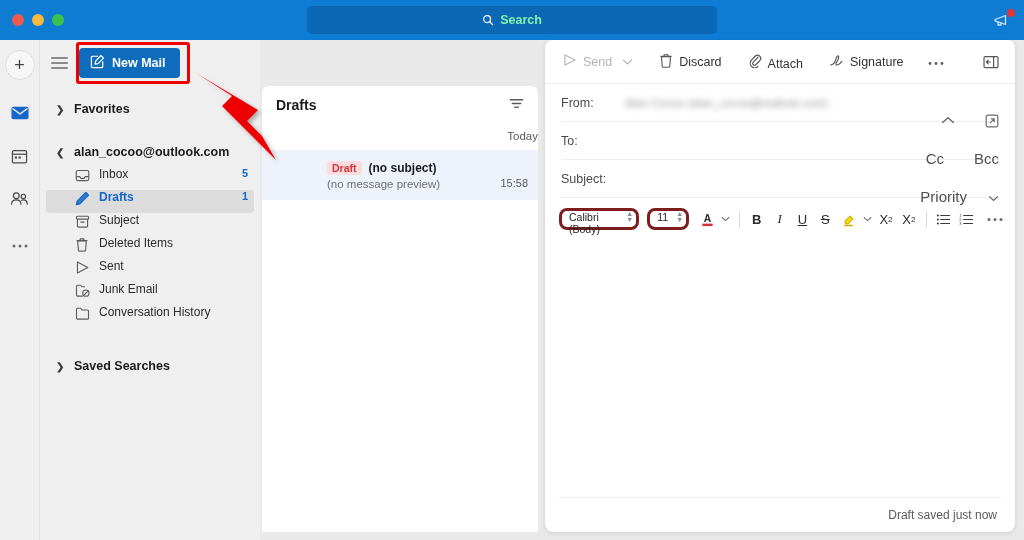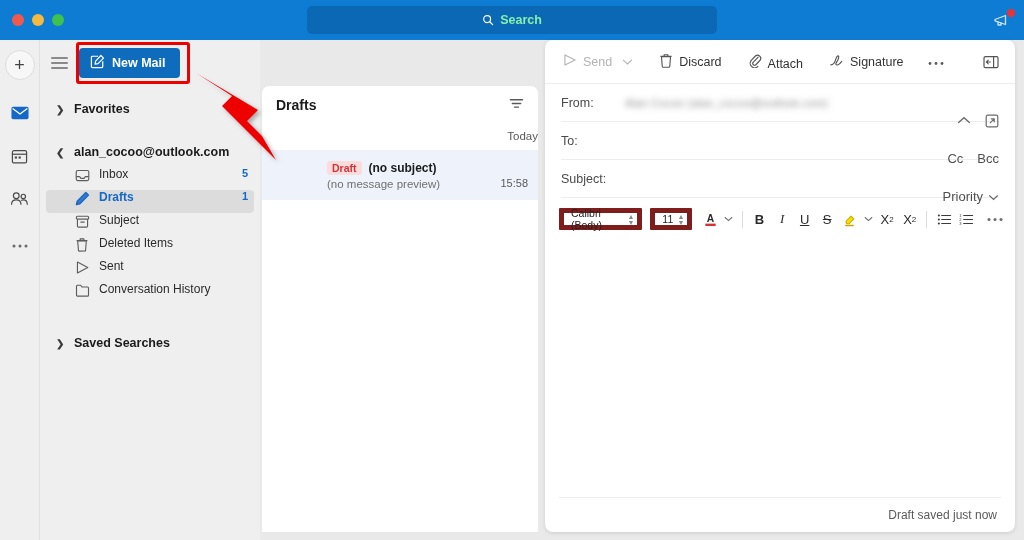--- a/index.html
+++ b/index.html
@@ -208,33 +208,33 @@
     font-size: 12.5px;
   }
   .field-label { width: 64px; color: #4a4a4a; flex: none; }
   .field-value { flex: 1; color: #444; }
   .blurred {
     filter: blur(3.4px);
     color: #8d8d8d;
     font-size: 11.5px;
     user-select: none;
   }
-  .field-right { display: flex; align-items: center; gap: 14px; color: #505050; font-size: 13px; margin-top: 36px; }
+  .field-right { display: flex; align-items: center; gap: 30px; color: #505050; font-size: 15px; margin-top: 36px; }
   .field-right .ic { color: #6b6b6b; display: flex; }
 
   
   .fmtbar {
     display: flex; align-items: center;
     gap: 3px;
     padding: 8px 10px 8px 14px;
     height: 42px;
   }
   .fontbox {
-    border: 5px solid #7f1d1d; border-radius: 1px;
-    height: 22px; display: flex; align-items: center;
+    border: 3px solid #7f1d1d; border-radius: 8px;
+    height: 22px; display: flex; align-items: flex-start;
     padding: 0 3px 0 7px; gap: 4px;
     background: #fff;
   }
   .fontbox .fb-txt { font-size: 10.5px; color: #222; }
   .stepper { display: flex; flex-direction: column; gap: 1px; color: #888; line-height: 5px; font-size: 7px; }
   .fmt-ic {
     width: 23px; height: 23px;
     display: flex; align-items: center; justify-content: center;
     color: #2b2b2b; font-size: 13px;
   }
@@ -402,20 +402,32 @@
           <span class="fname">Deleted Items</span>
           <span class="fcount"></span>
         </div>
         <div class="folder">
           <span class="ficon">
             <svg width="15" height="15" viewBox="0 0 16 16" fill="none" stroke="currentColor" stroke-width="1.2" stroke-linejoin="round">
               <path d="M2.6 2.2 L13.6 8 L2.6 13.8 Z"></path>
             </svg>
           </span>
           <span class="fname">Sent</span>
+          <span class="fcount"></span>
+        </div>
+        <div class="folder">
+          <span class="ficon">
+            <svg width="15" height="15" viewBox="0 0 16 16" fill="none" stroke="currentColor" stroke-width="1.2" stroke-linejoin="round">
+              <path d="M1.6 5 V13 A1 1 0 0 0 2.6 14 H8.4"></path>
+              <path d="M1.6 5 V3.4 A1 1 0 0 1 2.6 2.4 H6 L7.4 4 H10.6"></path>
+              <circle cx="11.6" cy="10.8" r="3.3"></circle>
+              <line x1="9.3" y1="13.1" x2="13.9" y2="8.5" stroke-linecap="round"></line>
+            </svg>
+          </span>
+          <span class="fname">Junk Email</span>
           <span class="fcount"></span>
         </div>
         <div class="folder">
           <span class="ficon">
             <svg width="15" height="15" viewBox="0 0 16 16" fill="none" stroke="currentColor" stroke-width="1.2" stroke-linejoin="round">
               <path d="M1.6 13 V3.4 A1 1 0 0 1 2.6 2.4 H6 L7.4 4.2 H13.4 A1 1 0 0 1 14.4 5.2 V13 A1 1 0 0 1 13.4 14 H2.6 A1 1 0 0 1 1.6 13 Z"></path>
             </svg>
           </span>
           <span class="fname">Conversation History</span>
           <span class="fcount"></span>

